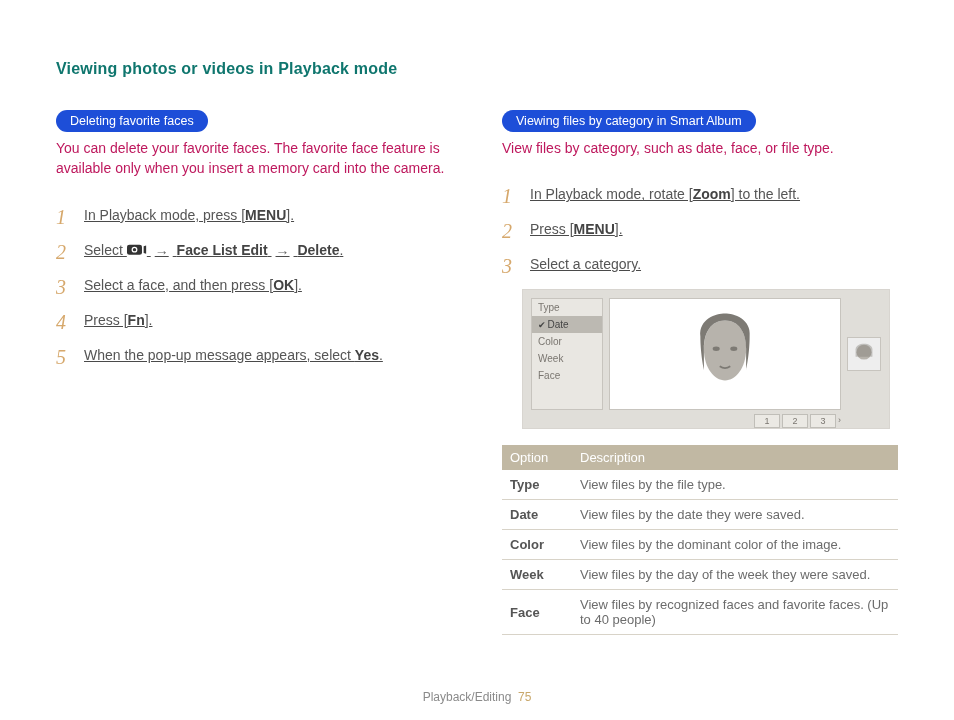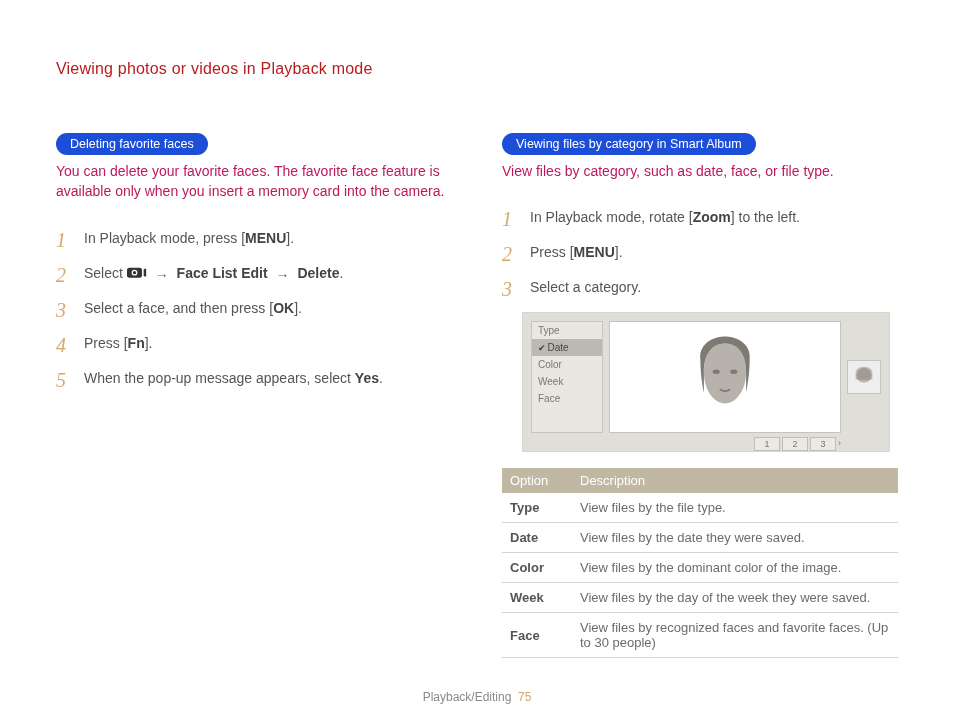--- a/index.html
+++ b/index.html
@@ -1,23 +1,23 @@
 <!DOCTYPE html>
 <html><head>
 <meta charset="utf-8">
 <style>
   * { box-sizing: border-box; margin: 0; padding: 0; }
   html, body { width: 954px; height: 720px; background: #fff; font-family: "Helvetica Neue", Arial, sans-serif; color: #4a4a4a; }
   .page { padding: 60px 56px 30px 56px; }
-  .running-head { color: #b91c1c; font-size: 16px; font-weight: 400; margin-bottom: 55px; letter-spacing: 0.2px; }
+  .running-head { color: #0f766e; font-size: 16px; font-weight: 700; margin-bottom: 32px; letter-spacing: 0.2px; }
   .columns { display: flex; gap: 50px; }
   .col { flex: 1 1 0; }
   .pill { display: inline-block; background: #1d4ed8; color: #fff; font-size: 12.5px; padding: 4px 14px; border-radius: 12px; margin-bottom: 6px; }
   .intro { font-size: 14px; color: #be185d; line-height: 1.45; margin-bottom: 26px; font-weight: 300; }
-  ol.steps { list-style: none; counter-reset: step; }
+  ol.steps { list-style: none; counter-reset: step; text-decoration: underline; }
   ol.steps > li { counter-increment: step; position: relative; padding-left: 28px; font-size: 14px; color: #555; line-height: 1.5; margin-bottom: 14px; font-weight: 300; }
   ol.steps > li::before { content: counter(step); position: absolute; left: 0; top: -3px; font-family: Georgia, "Times New Roman", serif; font-style: italic; font-size: 20px; color: #d6a86c; font-weight: 400; }
   .btn-label { font-weight: 600; color: #444; }
   .arrow { padding: 0 4px; color: #666; }
   .cam-icon { display:inline-block; width:20px; height:13px; vertical-align:-2px; }
   .screenshot { border:1px solid #d8d5d0; background:#e0ded9; width: 368px; margin: 6px auto 16px 20px; padding: 8px 8px 0 8px; font-size:10px; color:#7a7670; }
   .shot-body { display:flex; height:112px; gap:6px; }
   .menu { background:#e9e7e2; border:1px solid #c7c4be; width:72px; display:flex; flex-direction:column; }
   .menu-item { padding:3px 6px; font-size:10px; color:#7a7670; }
   .menu-item.sel { background:#bcb9b2; color:#454545; position:relative; }
@@ -151,21 +151,21 @@
         <tr>
           <td>Color</td>
           <td>View files by the dominant color of the image.</td>
         </tr>
         <tr>
           <td>Week</td>
           <td>View files by the day of the week they were saved.</td>
         </tr>
         <tr>
           <td>Face</td>
-          <td>View files by recognized faces and favorite faces. (Up to 30 people)</td>
+          <td>View files by recognized faces and favorite faces. (Up to 40 people)</td>
         </tr>
       </tbody>
         </table>
     </div>
   </div>
 </div>
 
 <div class="footer">
   <span>Playback/Editing</span>&nbsp;&nbsp;<span class="pg">75</span>
 </div>

